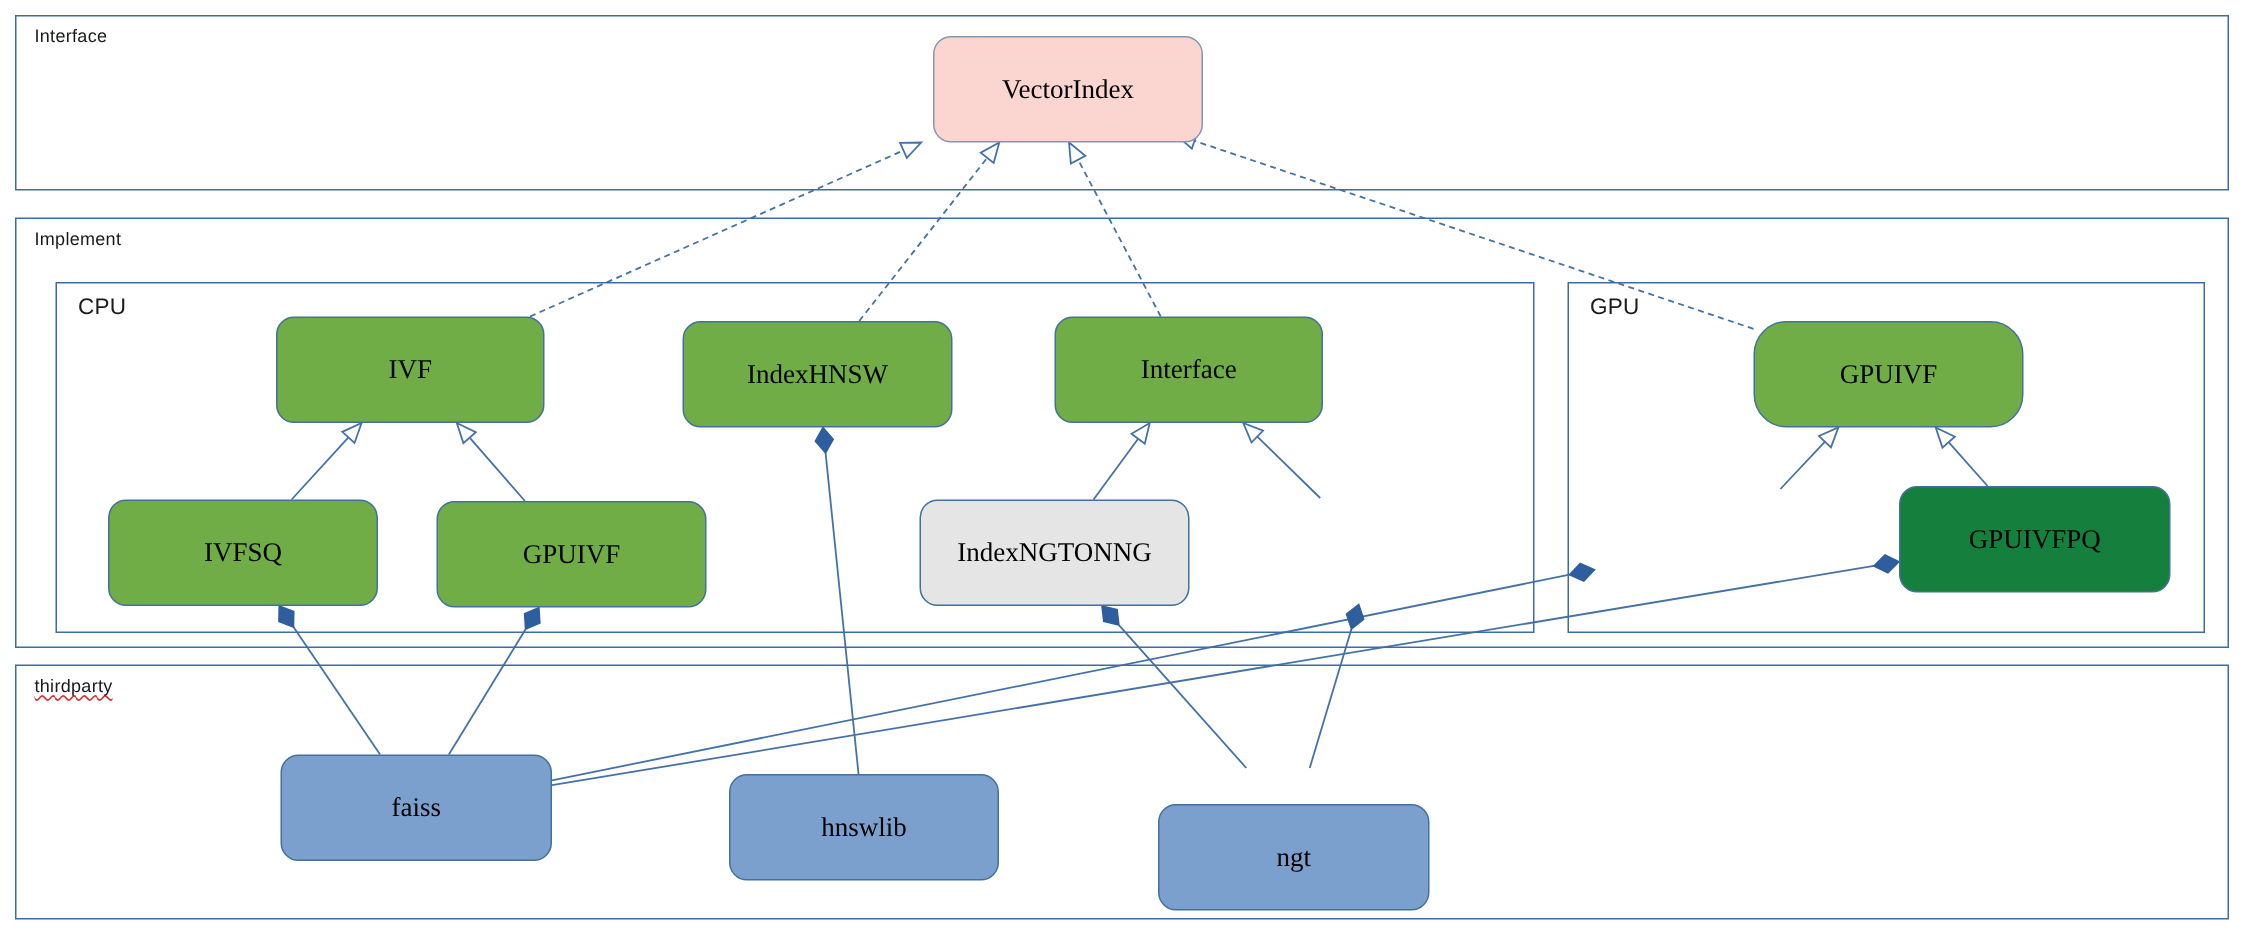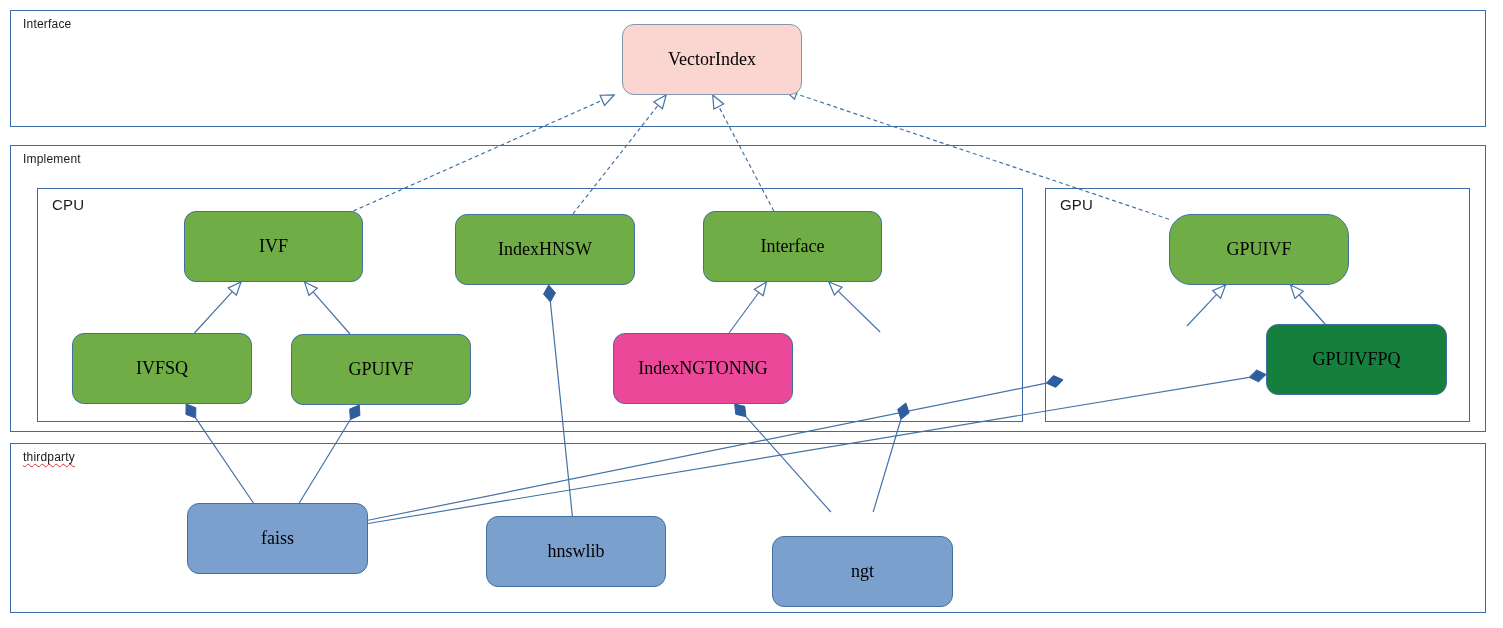--- a/index.html
+++ b/index.html
@@ -140,21 +140,21 @@
     </div>
     <div class="node impl" style="left: 1169px; top: 214px; width: 180px; height: 71px; background: rgb(112, 173, 71); border-color: rgb(65, 113, 156); border-radius: 22px;">
       <span>GPUIVF</span>
     </div>
     <div class="node impl" style="left: 72px; top: 333px; width: 180px; height: 71px; background: rgb(112, 173, 71); border-color: rgb(65, 113, 156);">
       <span>IVFSQ</span>
     </div>
     <div class="node impl" style="left: 291px; top: 334px; width: 180px; height: 71px; background: rgb(112, 173, 71); border-color: rgb(65, 113, 156);">
       <span>GPUIVF</span>
     </div>
-    <div class="node impl" style="left: 613px; top: 333px; width: 180px; height: 71px; background: #ec4899; border-color: rgb(65, 113, 156);">
+    <div class="node impl" style="left: 613px; top: 333px; width: 180px; height: 71px; background: #e5e5e5; border-color: rgb(65, 113, 156);">
       <span>IndexNGTONNG</span>
     </div>
     <div class="node impl" style="left: 1266px; top: 324px; width: 181px; height: 71px; background: #15803d; border-color: rgb(65, 113, 156);">
       <span>GPUIVFPQ</span>
     </div>
     <div class="node third" style="left: 187px; top: 503px; width: 181px; height: 71px; background: rgb(123, 160, 206); border-color: rgb(65, 113, 156);">
       <span>faiss</span>
     </div>
     <div class="node third" style="left: 486px; top: 516px; width: 180px; height: 71px; background: rgb(123, 160, 206); border-color: rgb(65, 113, 156);">
       <span>hnswlib</span>

